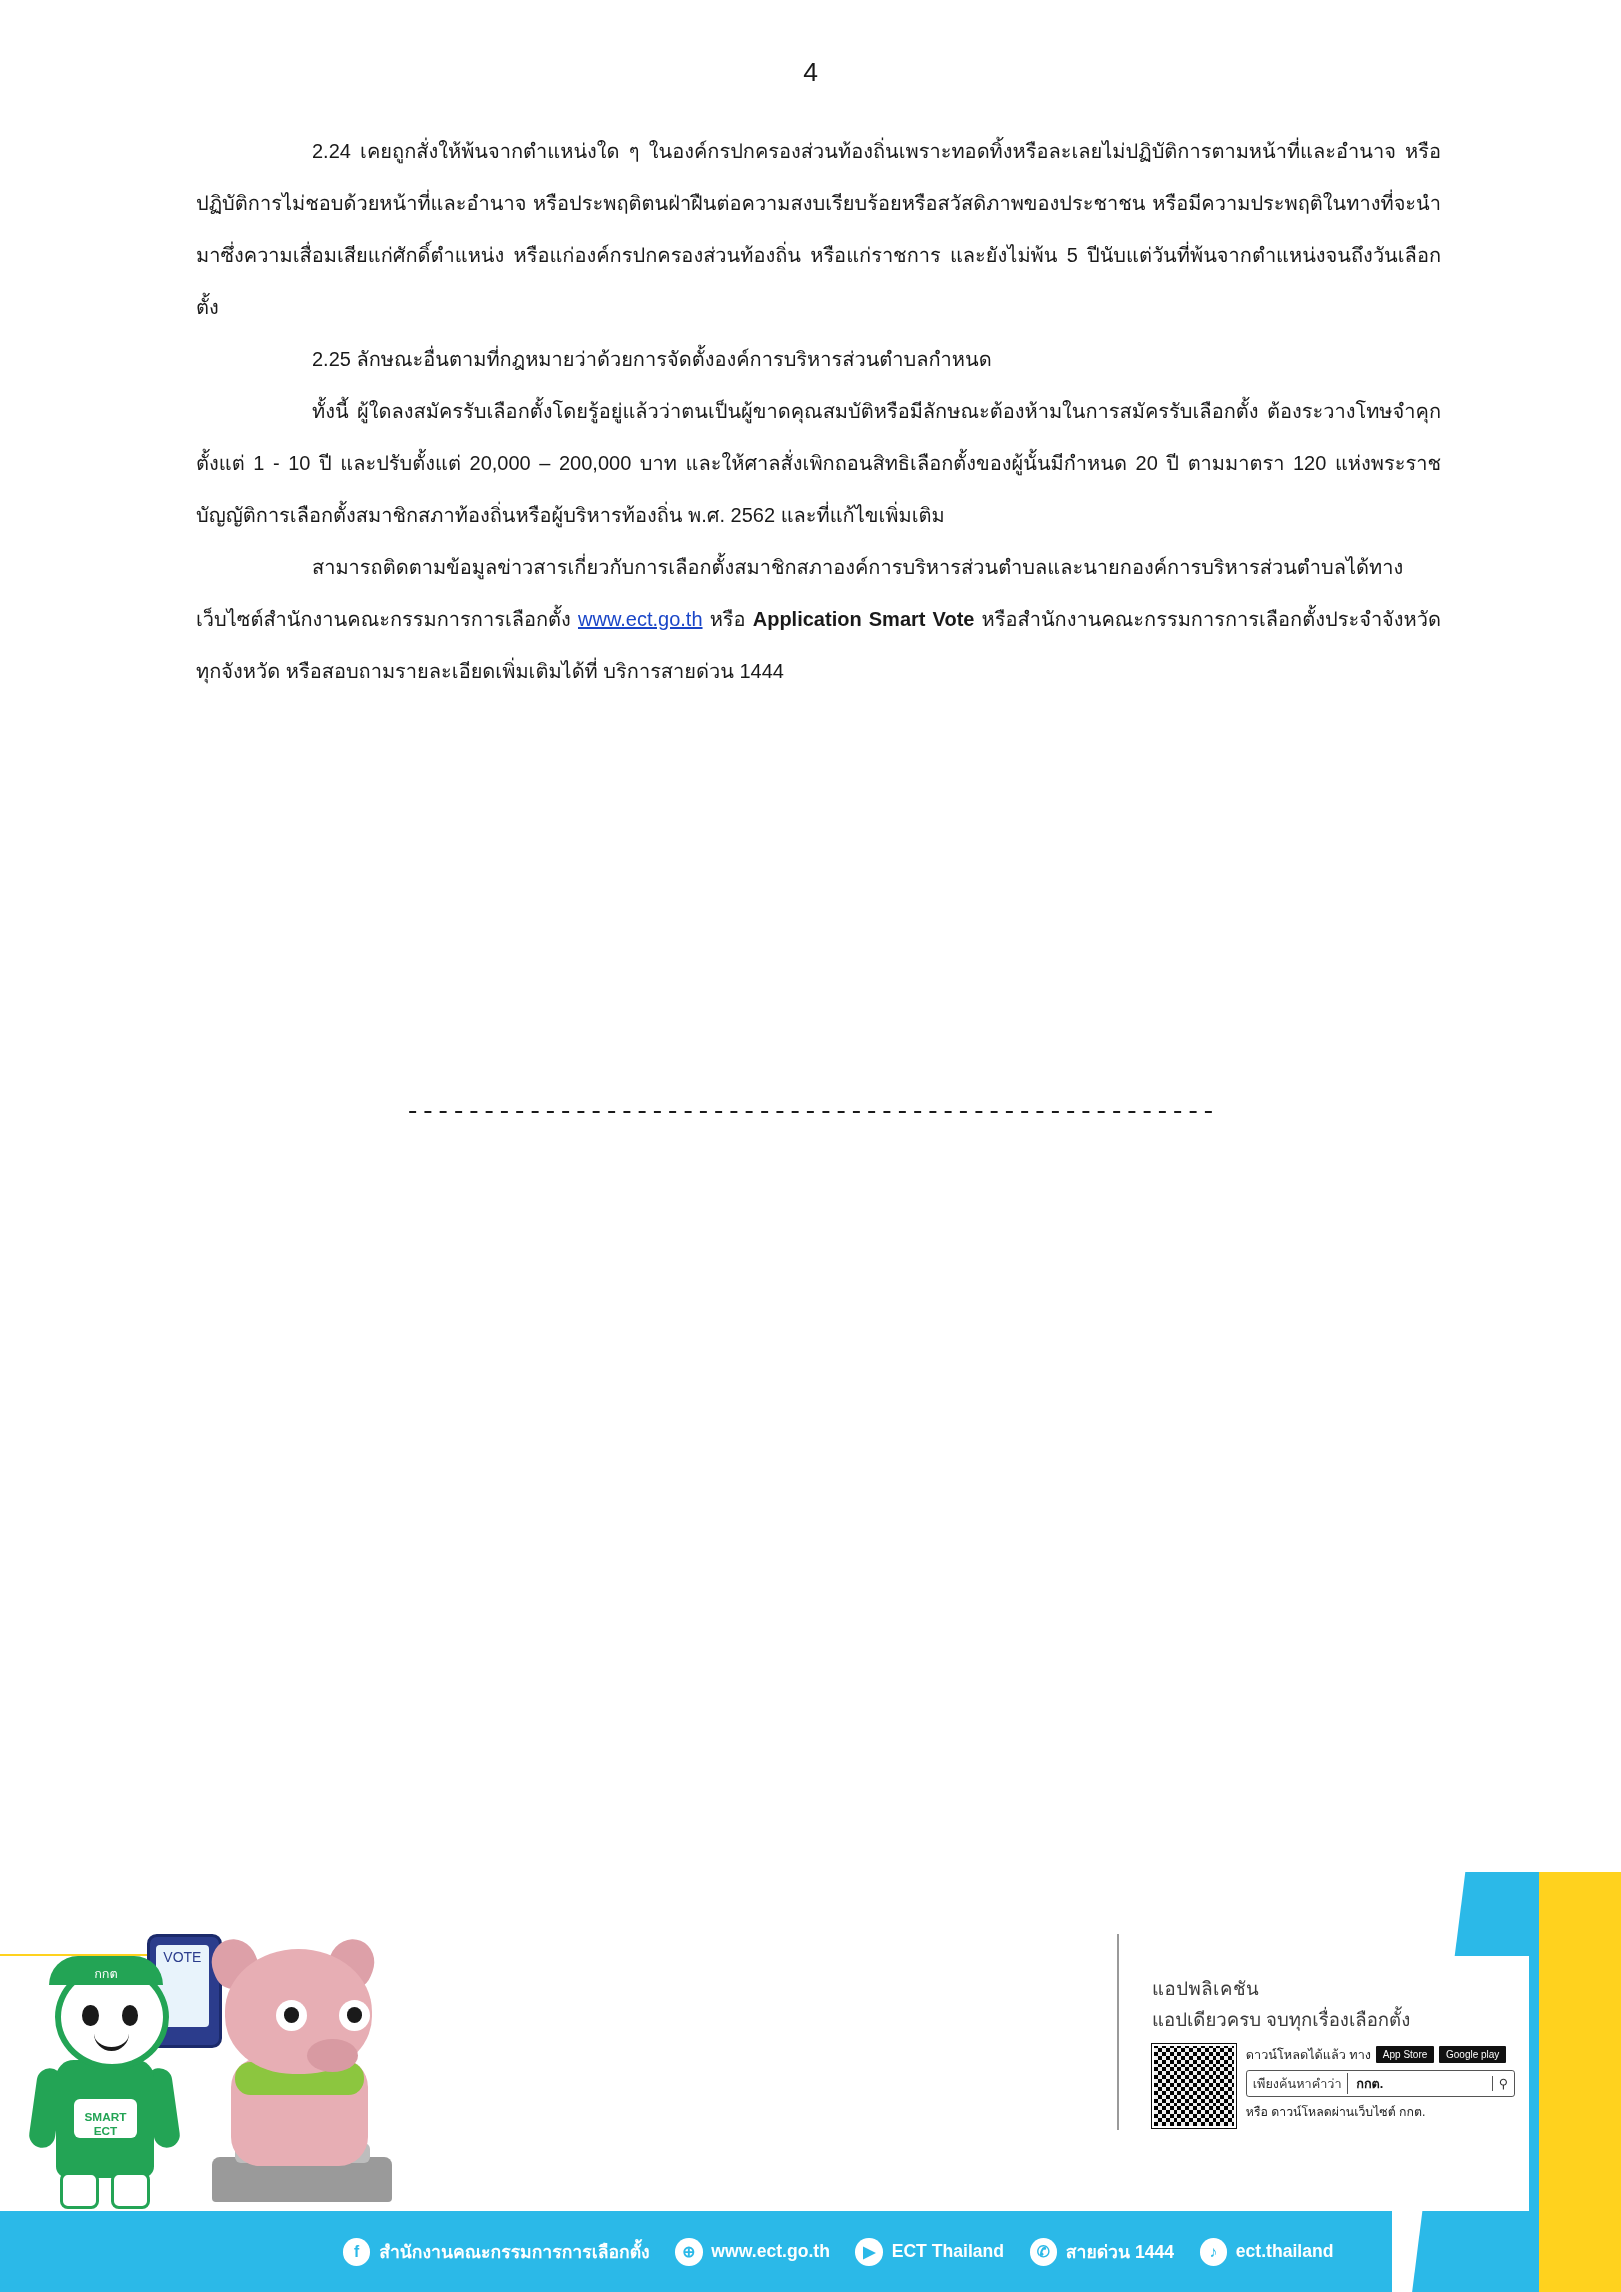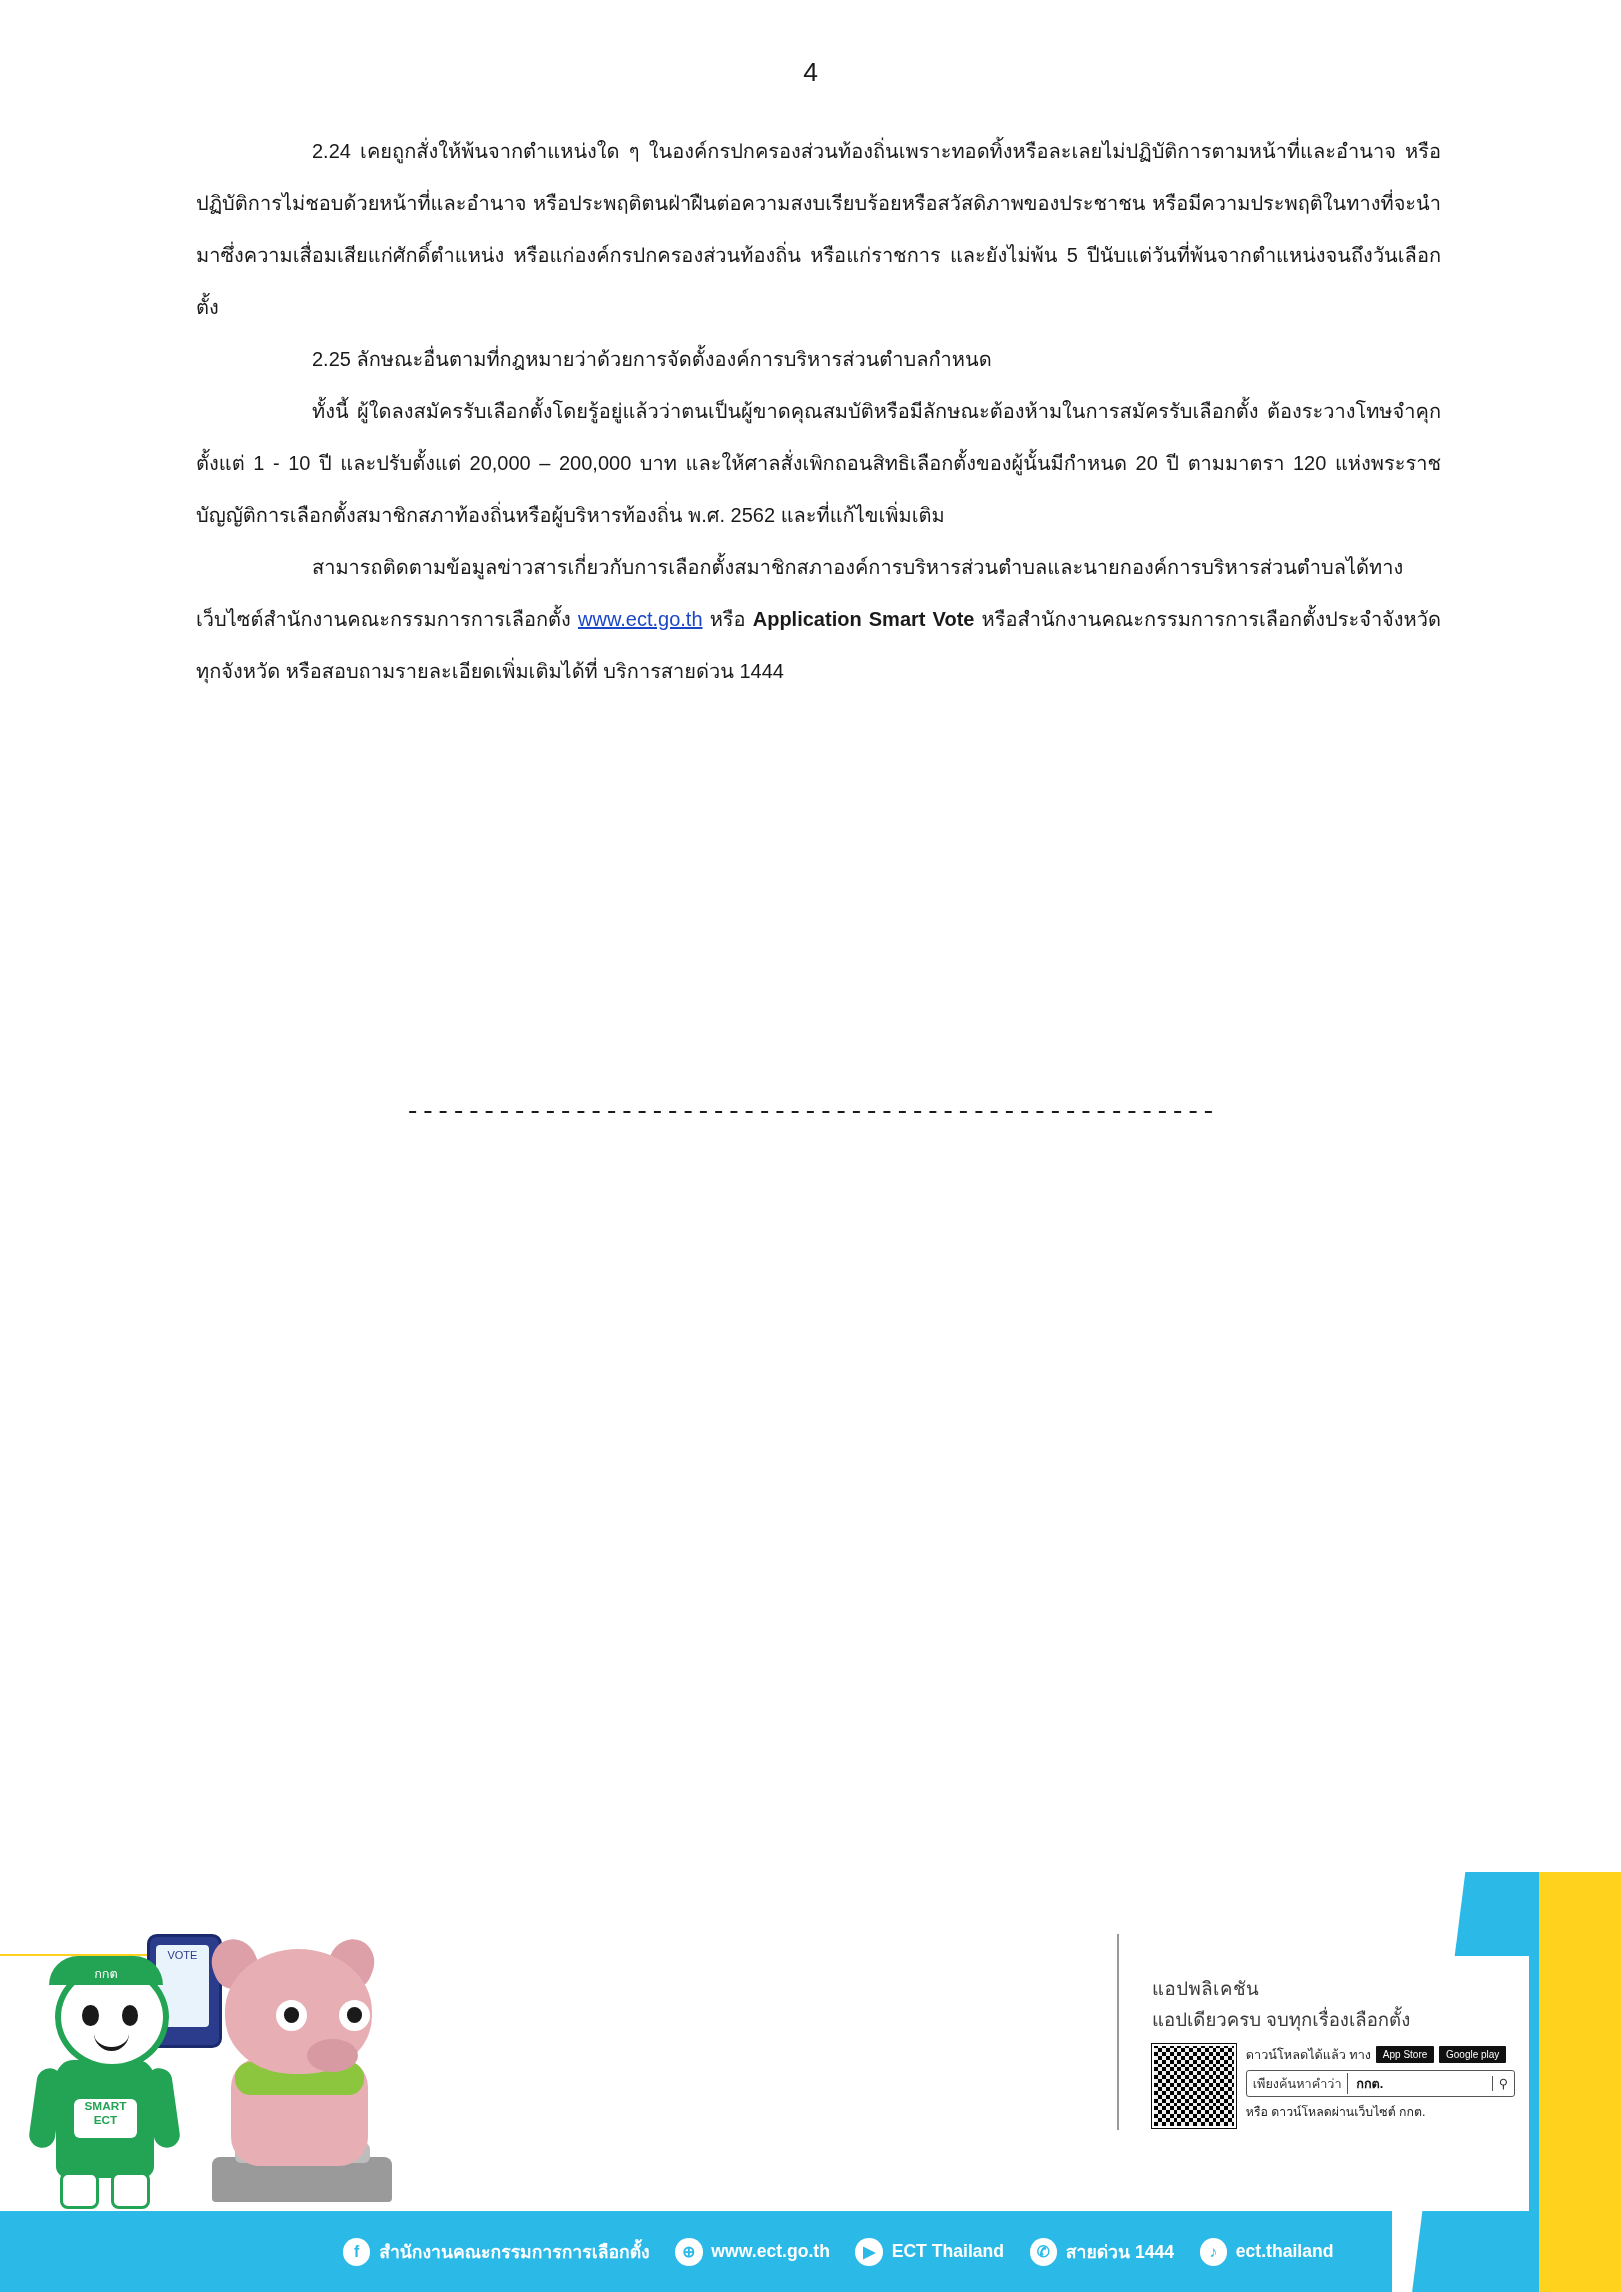--- a/index.html
+++ b/index.html
@@ -196,21 +196,21 @@
     top: 39px;
     width: 63px;
     height: 39px;
     background: #ffffff;
     border-radius: 5.9px;
     color: #23a455;
     font-size: 11.8px;
     font-weight: bold;
     text-align: center;
     line-height: 13.7px;
-    padding-top: 1px;
+    padding-top: 12px;
     box-sizing: border-box;
   }
   .m-arm {
     position: absolute;
     top: 110px;
     width: 25.5px;
     height: 80px;
     background: #23a455;
     border-radius: 13.7px;
   }
@@ -238,21 +238,21 @@
     border: 3.9px solid #1b2a6b;
   }
   .phone-screen {
     position: absolute;
     left: 5.9px;
     top: 7.8px;
     width: 53px;
     height: 82px;
     background: #e8f3fb;
     border-radius: 3.9px;
-    font-size: 11px;
+    font-size: 14px;
     color: #2b3c8c;
     text-align: center;
     padding-top: 3.9px;
     box-sizing: border-box;
   }
 
   .mascot-pig {
     position: absolute;
     left: 192px;
     bottom: 84px;

